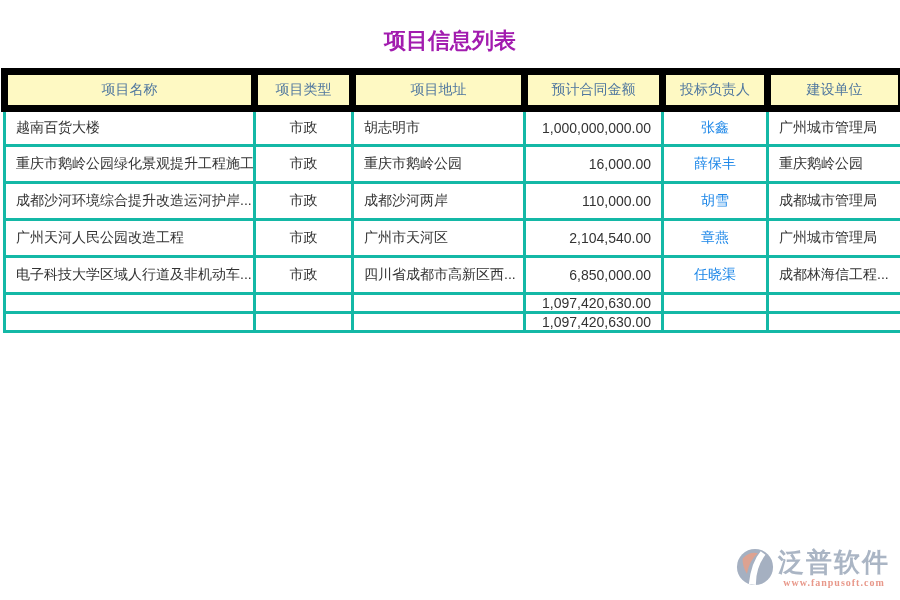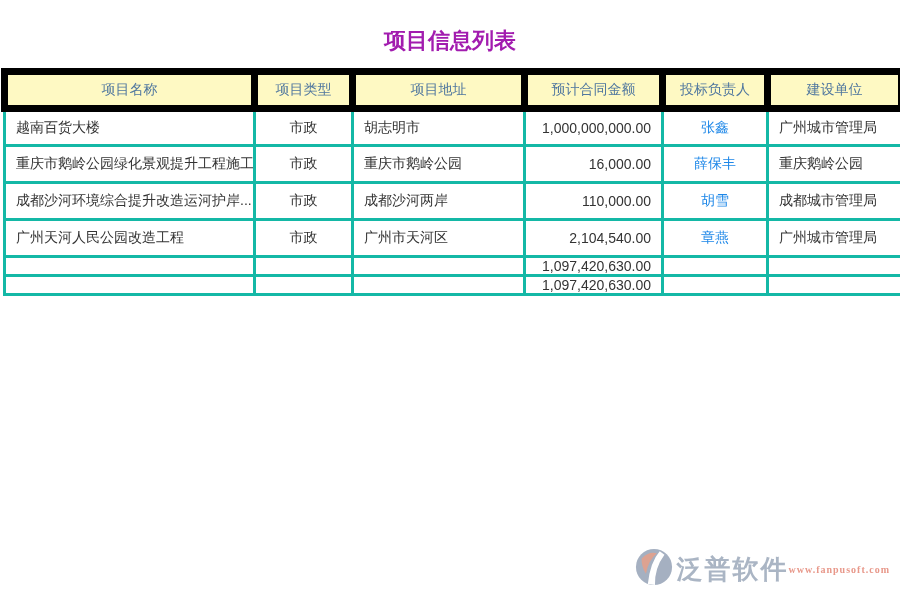--- a/index.html
+++ b/index.html
@@ -64,21 +64,21 @@
     cursor: pointer;
   }
   .footer-logo {
     position: absolute;
     right: 10px;
     bottom: 10px;
     display: flex;
     align-items: center;
   }
   .logo-icon { display: block; margin-right: 4px; }
-  .logo-texts { display: flex; flex-direction: row; align-items: center; }
+  .logo-texts { display: flex; flex-direction: column; align-items: center; }
   .brand {
     font-size: 26px;
     line-height: 26px;
     font-weight: bold;
     color: #aab5c4;
     letter-spacing: 2px;
   }
   .url {
     font-family: "Liberation Serif", serif;
     font-size: 10px;
@@ -139,20 +139,28 @@
         <td class="c-left">成都城市管理局</td>
       </tr>
       <tr>
         <td class="c-left">广州天河人民公园改造工程</td>
         <td class="c-center">市政</td>
         <td class="c-left">广州市天河区</td>
         <td class="c-right">2,104,540.00</td>
         <td class="c-center"><span class="link">章燕</span></td>
         <td class="c-left">广州城市管理局</td>
       </tr>
+      <tr>
+        <td class="c-left">电子科技大学区域人行道及非机动车...</td>
+        <td class="c-center">市政</td>
+        <td class="c-left">四川省成都市高新区西...</td>
+        <td class="c-right">6,850,000.00</td>
+        <td class="c-center"><span class="link">任晓渠</span></td>
+        <td class="c-left">成都林海信工程...</td>
+      </tr>
     </tbody>
   <tbody>
     <tr class="total-row">
       <td class="c-left"></td>
       <td class="c-center"></td>
       <td class="c-left"></td>
       <td class="c-right">1,097,420,630.00</td>
       <td class="c-center"></td>
       <td class="c-left"></td>
     </tr>

